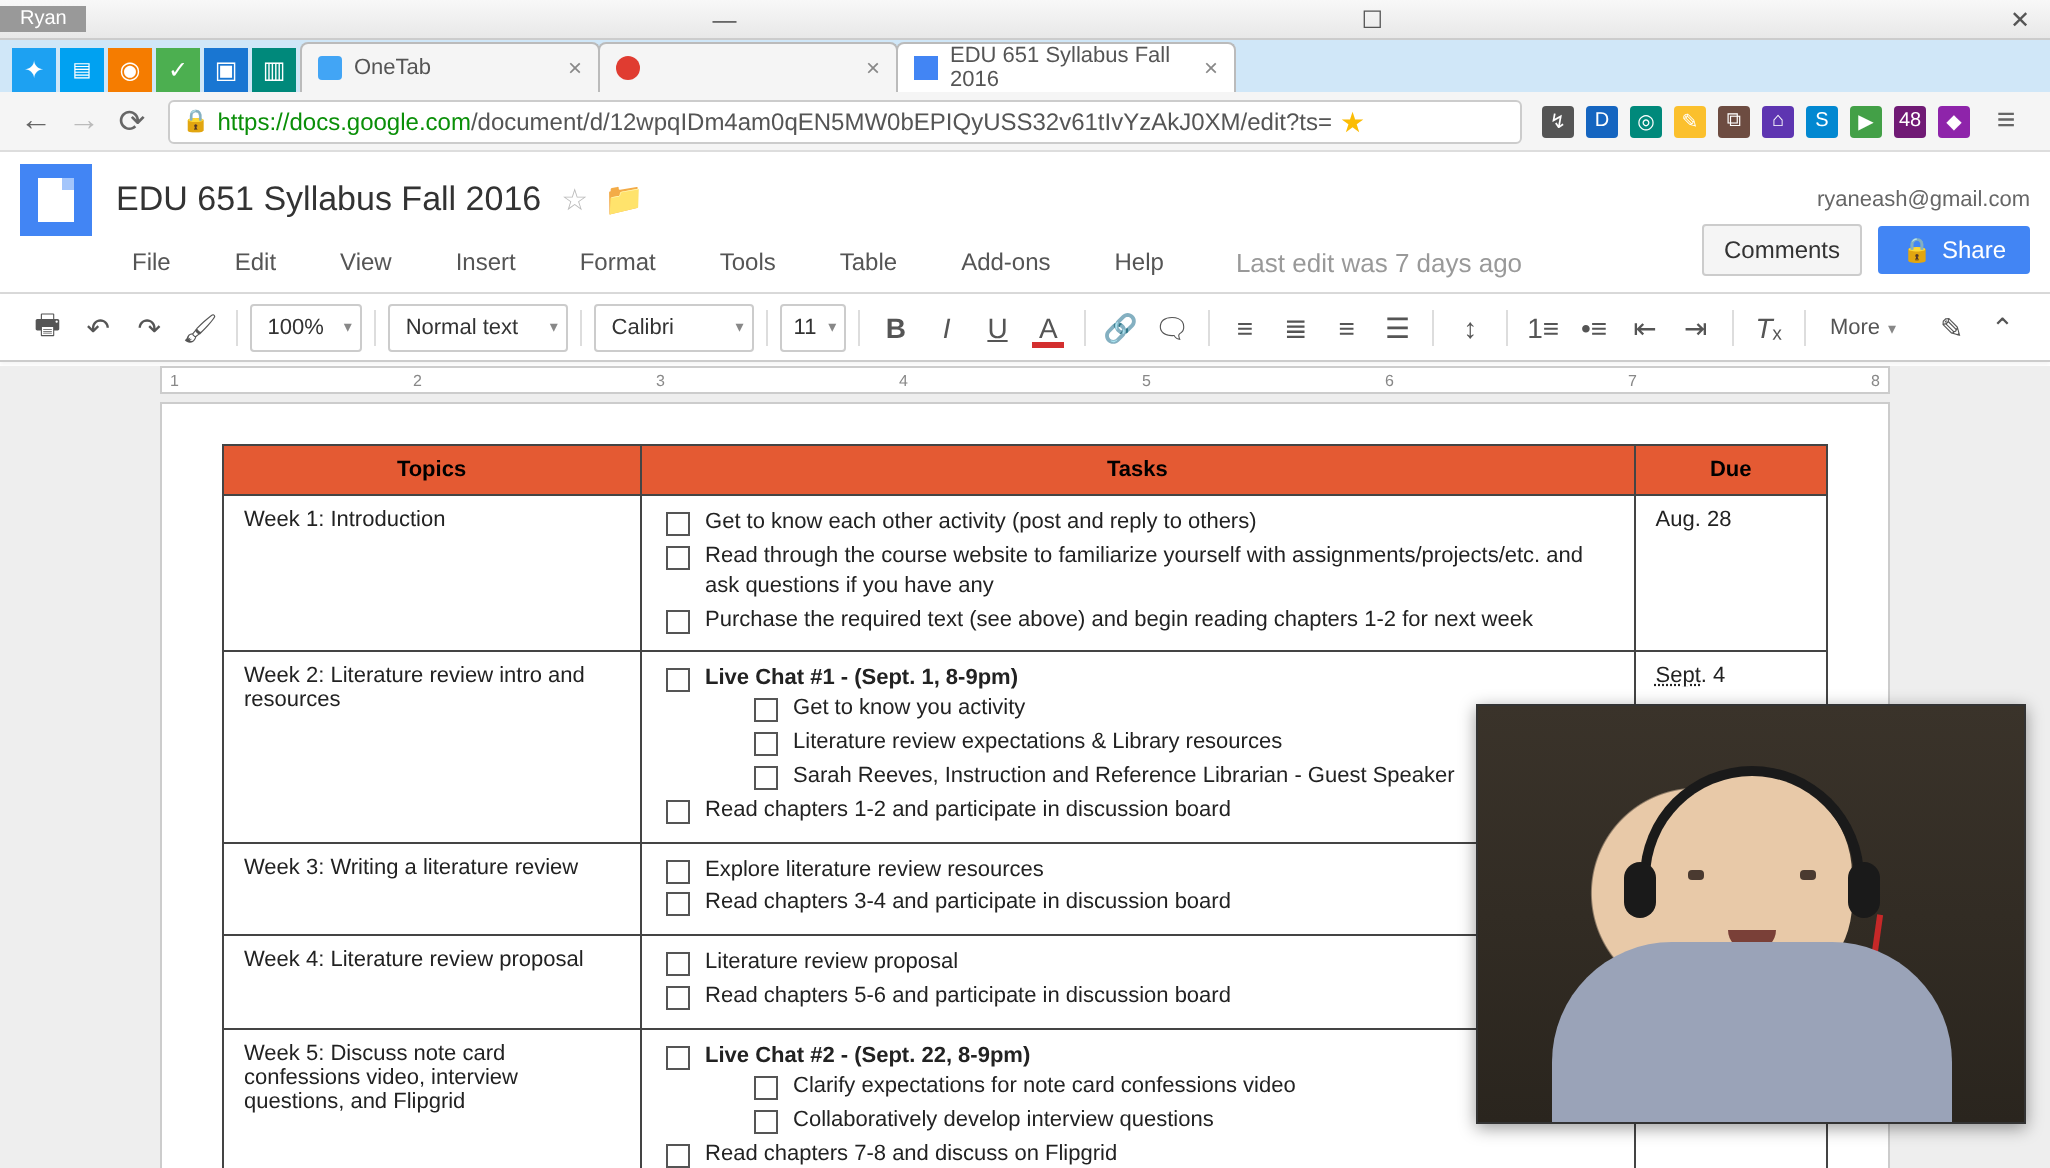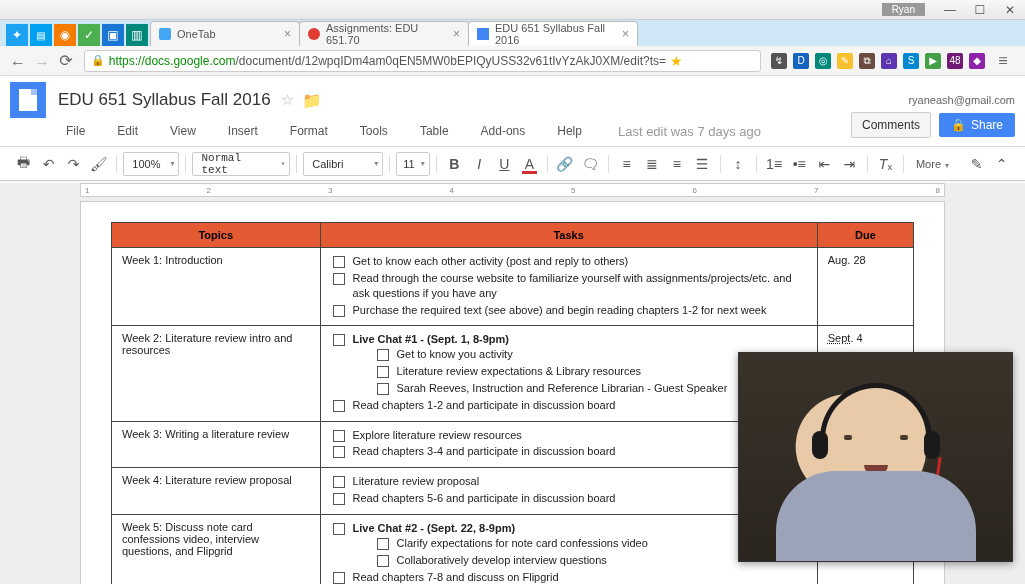--- a/index.html
+++ b/index.html
@@ -1,19 +1,19 @@
 <!DOCTYPE html>
 <html><head>
 <meta charset="utf-8">
 <style>
 * { margin: 0; padding: 0; box-sizing: border-box; font-family: Arial, sans-serif; }
 body { background: #fff; width: 1025px; height: 584px; overflow: hidden; position: relative; }
 
 
-.window-titlebar { height: 20px; background: linear-gradient(#f8f8f8,#e8e8e8); display: flex; justify-content: flex-end; align-items: center; border-bottom: 1px solid #ccc; padding-left: 15px; }
+.window-titlebar { height: 20px; background: linear-gradient(#f8f8f8,#e8e8e8); display: flex; justify-content: space-between; align-items: center; border-bottom: 1px solid #ccc; }
 .titlebar-user { font-size: 10px; background: #999; color: #fff; padding: 1px 10px; margin-right: 10px; }
 .titlebar-btn { width: 30px; height: 20px; display: flex; align-items: center; justify-content: center; font-size: 12px; color: #555; }
 
 .tabs-row { height: 26px; background: #d0e7f8; display: flex; align-items: flex-end; padding-left: 6px; }
 .mini-tab { width: 22px; height: 22px; margin-right: 2px; display: flex; align-items: center; justify-content: center; font-size: 12px; }
 .mini-tab.sq1 { background: #1da1f2; color:#fff; }
 .mini-tab.sq2 { background: #00a1f1; color:#fff; font-size:10px; }
 .mini-tab.sq3 { background: #f57c00; color:#fff; }
 .mini-tab.sq4 { background: #4caf50; color:#fff; }
 .mini-tab.sq5 { background: #1976d2; color:#fff; }
@@ -110,21 +110,20 @@
   <div class="mini-tab sq4">✓</div>
   <div class="mini-tab sq5">▣</div>
   <div class="mini-tab sq6">▥</div>
   <div class="browser-tab">
     <span class="tab-icon" style="background:#42a5f5;border-radius:2px;"></span>
     <span>OneTab</span>
     <span class="tab-close">×</span>
   </div>
   <div class="browser-tab">
     <span class="tab-icon" style="background:#e03c31;border-radius:50%;"></span>
-    <span>Assignments: EDU 651.70</span>
     <span class="tab-close">×</span>
   </div>
   <div class="browser-tab active">
     <span class="tab-icon" style="background:#4285f4;"></span>
     <span>EDU 651 Syllabus Fall 2016</span>
     <span class="tab-close">×</span>
   </div>
 </div>
 
 <div class="url-row">
@@ -186,21 +185,21 @@
 </div>
 
 <div class="toolbar">
   <div class="tb-ic">🖶</div>
   <div class="tb-ic">↶</div>
   <div class="tb-ic">↷</div>
   <div class="tb-ic">🖌</div>
   <div class="tb-sep"></div>
   <div class="tb-dd">100%</div>
   <div class="tb-sep"></div>
-  <div class="tb-dd" style="min-width:90px;font-family:Liberation Mono, monospace;">Normal text</div>
+  <div class="tb-dd" style="min-width:90px;">Normal text</div>
   <div class="tb-sep"></div>
   <div class="tb-dd" style="min-width:80px;">Calibri</div>
   <div class="tb-sep"></div>
   <div class="tb-dd narrow">11</div>
   <div class="tb-sep"></div>
   <div class="tb-ic">
       <b>B</b>
     </div>
   <div class="tb-ic">
       <i>I</i>

